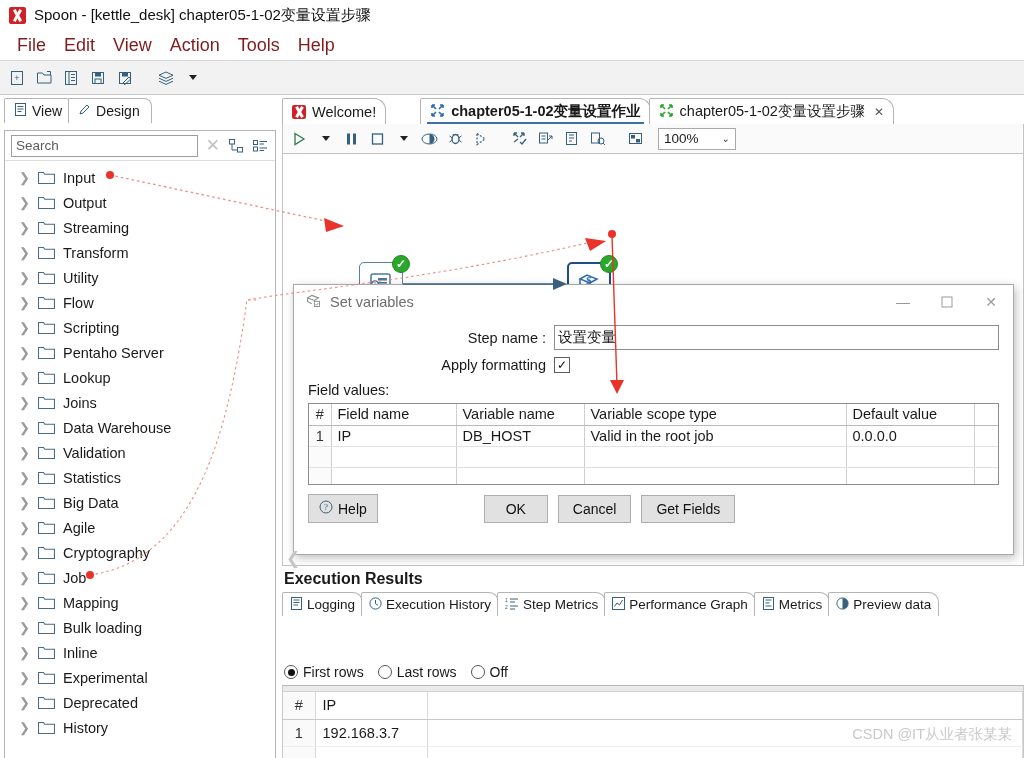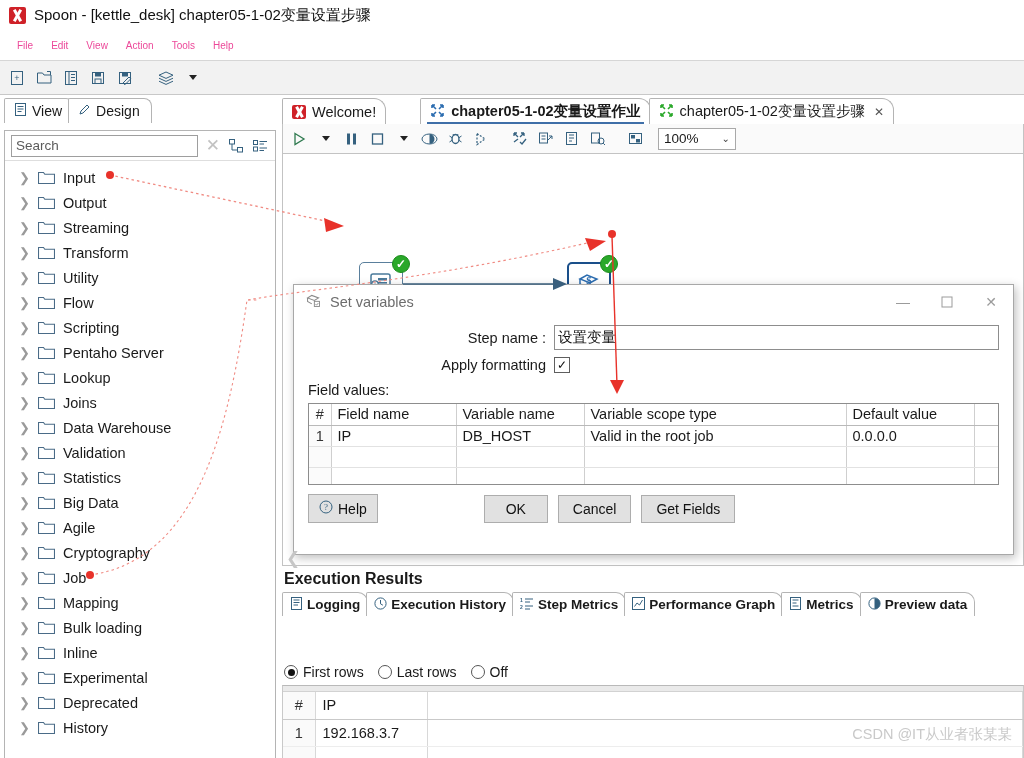--- a/index.html
+++ b/index.html
@@ -30,21 +30,21 @@
   .app-icon::before { left: 7px; top: 2px; width: 3px; height: 13px; transform: rotate(30deg); }
   .app-icon::after  { left: 7px; top: 2px; width: 3px; height: 13px; transform: rotate(-30deg); }
   .title-text { font-size: 15px; color: #111; white-space: nowrap; }
 
   
   .menubar {
     position: absolute; left: 0; top: 32px; width: 1024px; height: 27px;
     display: flex; align-items: center; padding-left: 9px; gap: 2px;
   }
   .menu-item {
-    font-size: 10px; padding: 3px 8px; color: #ec4899; cursor: default; white-space: nowrap;
+    font-size: 18px; padding: 3px 8px; color: #7f1d1d; cursor: default; white-space: nowrap;
   }
 
   
   .toolbar-main {
     position: absolute; left: 0; top: 60px; width: 1024px; height: 35px;
     background: #f2f2f2; border-top: 1px solid #d6d6d6; border-bottom: 1px solid #c8c8c8;
     display: flex; align-items: center; padding-left: 6px; gap: 5px;
   }
   .tb-ico {
     width: 22px; height: 22px; display: flex; align-items: center; justify-content: center;
@@ -185,21 +185,21 @@
     background: #e1e1e1; border: 1px solid #adadad; font-size: 14px; color: #111;
     padding: 5px 14px; min-width: 64px; text-align: center;
     font-family: "Liberation Sans", sans-serif;
   }
   .btn.help { display: flex; align-items: center; gap: 5px; padding: 5px 10px; min-width: 0; }
   .btn-spacer { width: 86px; }
 
   
   .execwrap { position: absolute; left: 282px; top: 568px; width: 742px; height: 190px; background: #fff; }
   .exec-title { font-size: 16px; font-weight: bold; padding: 2px 0 4px 2px; }
-  .exec-tabs { display: flex; align-items: center; height: 24px; font-weight: bold; }
+  .exec-tabs { display: flex; align-items: center; height: 24px; }
   .etab {
     height: 24px; display: flex; align-items: center; gap: 4px; padding: 0 7px;
     font-size: 13.5px; white-space: nowrap;
     border: 1px solid #b4b4b4; border-bottom: none; background: #fff;
     border-radius: 2px 10px 0 0; margin-right: -2px;
   }
   .radio-row { display: flex; align-items: center; gap: 14px; height: 26px; padding-left: 2px; font-size: 14px; margin-top: 43px; }
   .radio-item { display: flex; align-items: center; gap: 5px; }
   .radio {
     width: 14px; height: 14px; border-radius: 50%; border: 1px solid #565656; background: #fff;

